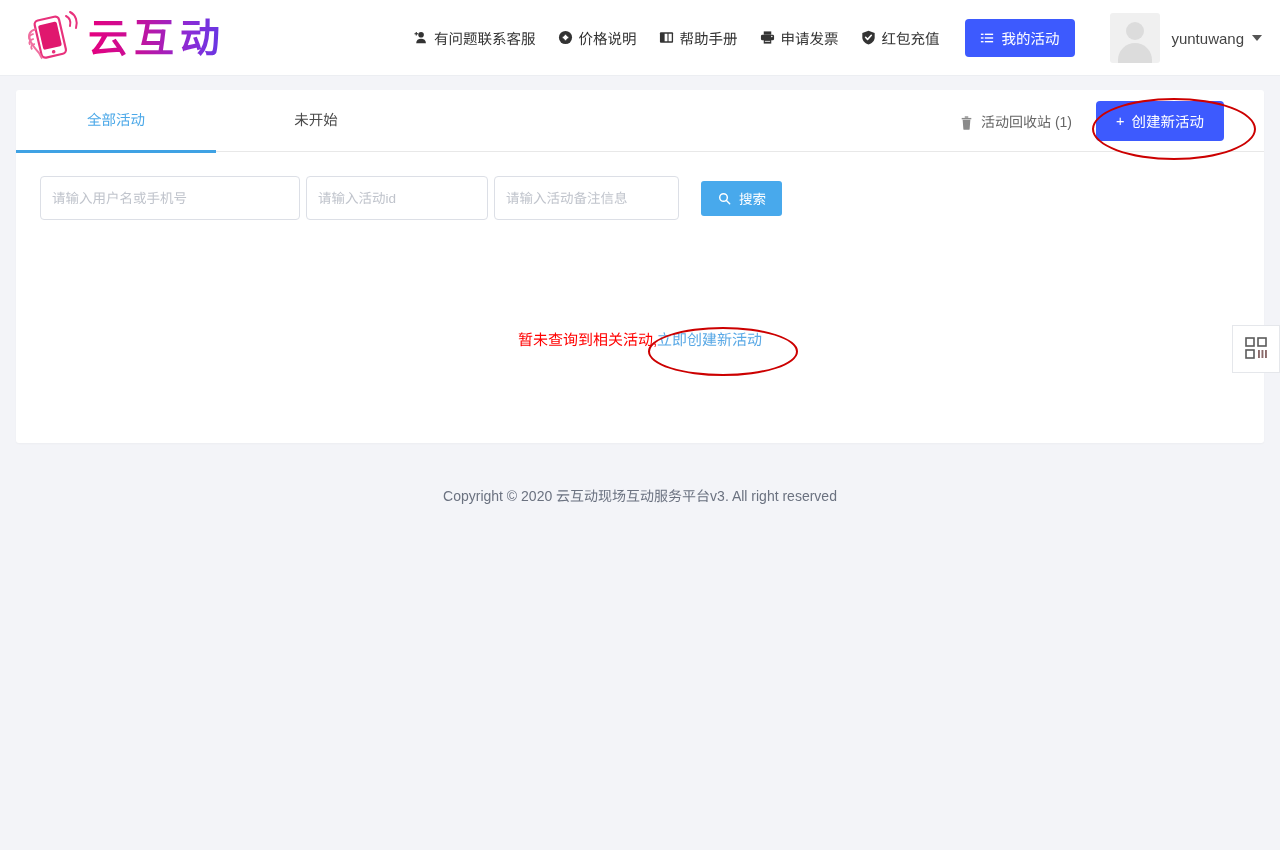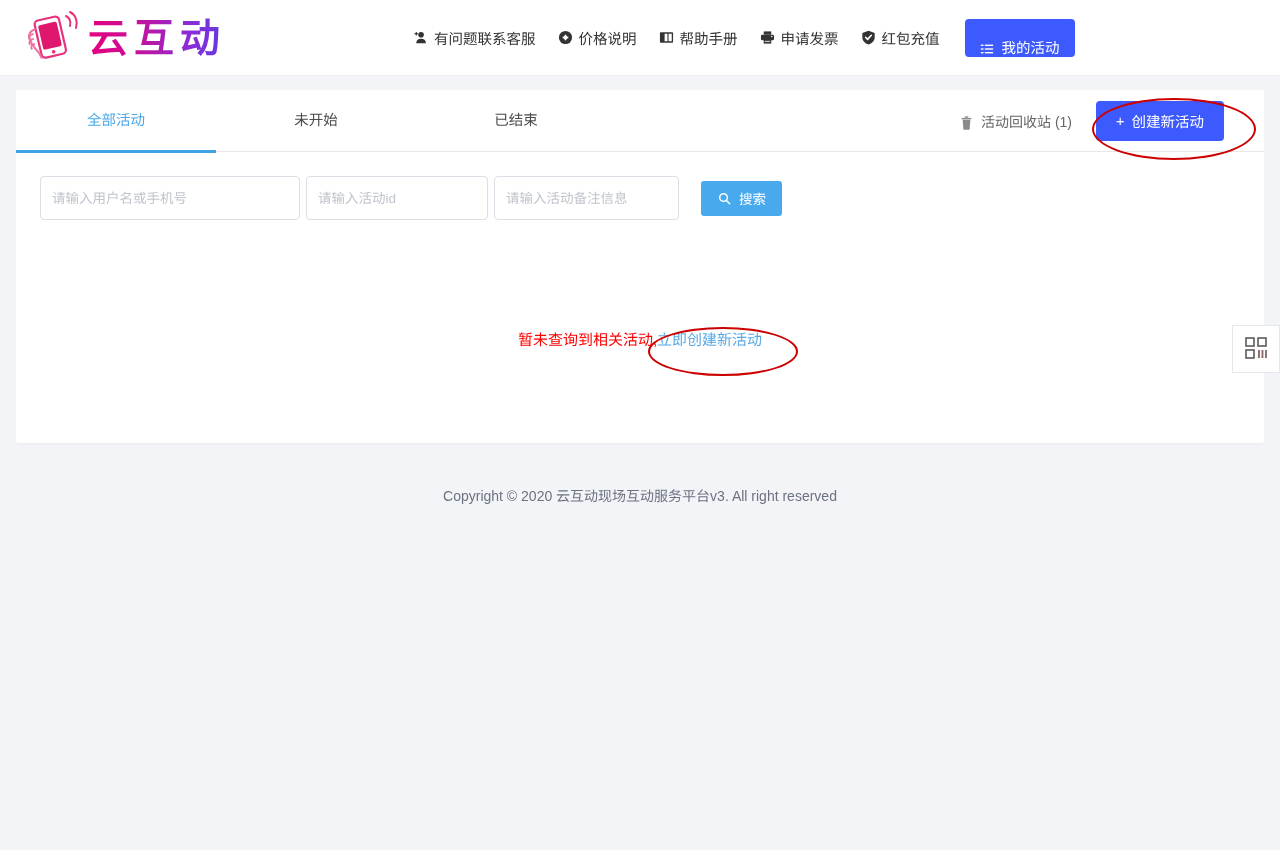--- a/index.html
+++ b/index.html
@@ -73,21 +73,21 @@
   }
   .nav-ico {
     width: 15px; height: 15px;
     display: inline-flex; align-items: center; justify-content: center;
     flex: 0 0 auto;
   }
   .nav-ico svg { display: block; }
 
   .btn-myact {
     display: flex;
-    align-items: flex-end;
+    align-items: center;
     gap: 7px;
     background: #3d5afe;
     color: #fff;
     border: none;
     border-radius: 4px;
     height: 38px;
     padding: 0 15px;
     font-size: 14.5px;
     margin-left: 14px;
     cursor: pointer;
@@ -389,34 +389,36 @@
           <rect x="1" y="7.2" width="3" height="1.6"></rect>
             <rect x="5.5" y="7.2" width="9.5" height="1.6"></rect>
           <rect x="1" y="11.4" width="3" height="1.6"></rect>
             <rect x="5.5" y="11.4" width="9.5" height="1.6"></rect>
         </svg>
       </span>
       <span>我的活动</span>
     </button>
   </nav>
 
+  <div class="user-box">
+    <div class="avatar"></div>
+    <span class="user-name">yuntuwang</span>
+    <span class="caret"></span>
+  </div>
 </div>
 
 <div class="wrap">
   <div class="card">
 
     <div class="tabs">
       <div class="tab active">
         <span>全部活动</span>
       </div>
       <div class="tab">
         <span>未开始</span>
-      </div>
-      <div class="tab">
-        <span>已结束</span>
       </div>
 
       <div class="tabs-spacer"></div>
 
       <div class="recycle">
         <span class="nav-ico">
           <svg width="13" height="14" viewBox="0 0 14 16" fill="#8a8a8a">
             <rect x="1.5" y="2.2" width="11" height="1.6"></rect>
             <rect x="5" y="0.4" width="4" height="1.6"></rect>
             <path d="M2.6 4.2 h8.8 l-0.8 10.6 a1 1 0 0 1 -1 1 h-5.2 a1 1 0 0 1 -1 -1 Z"></path>

